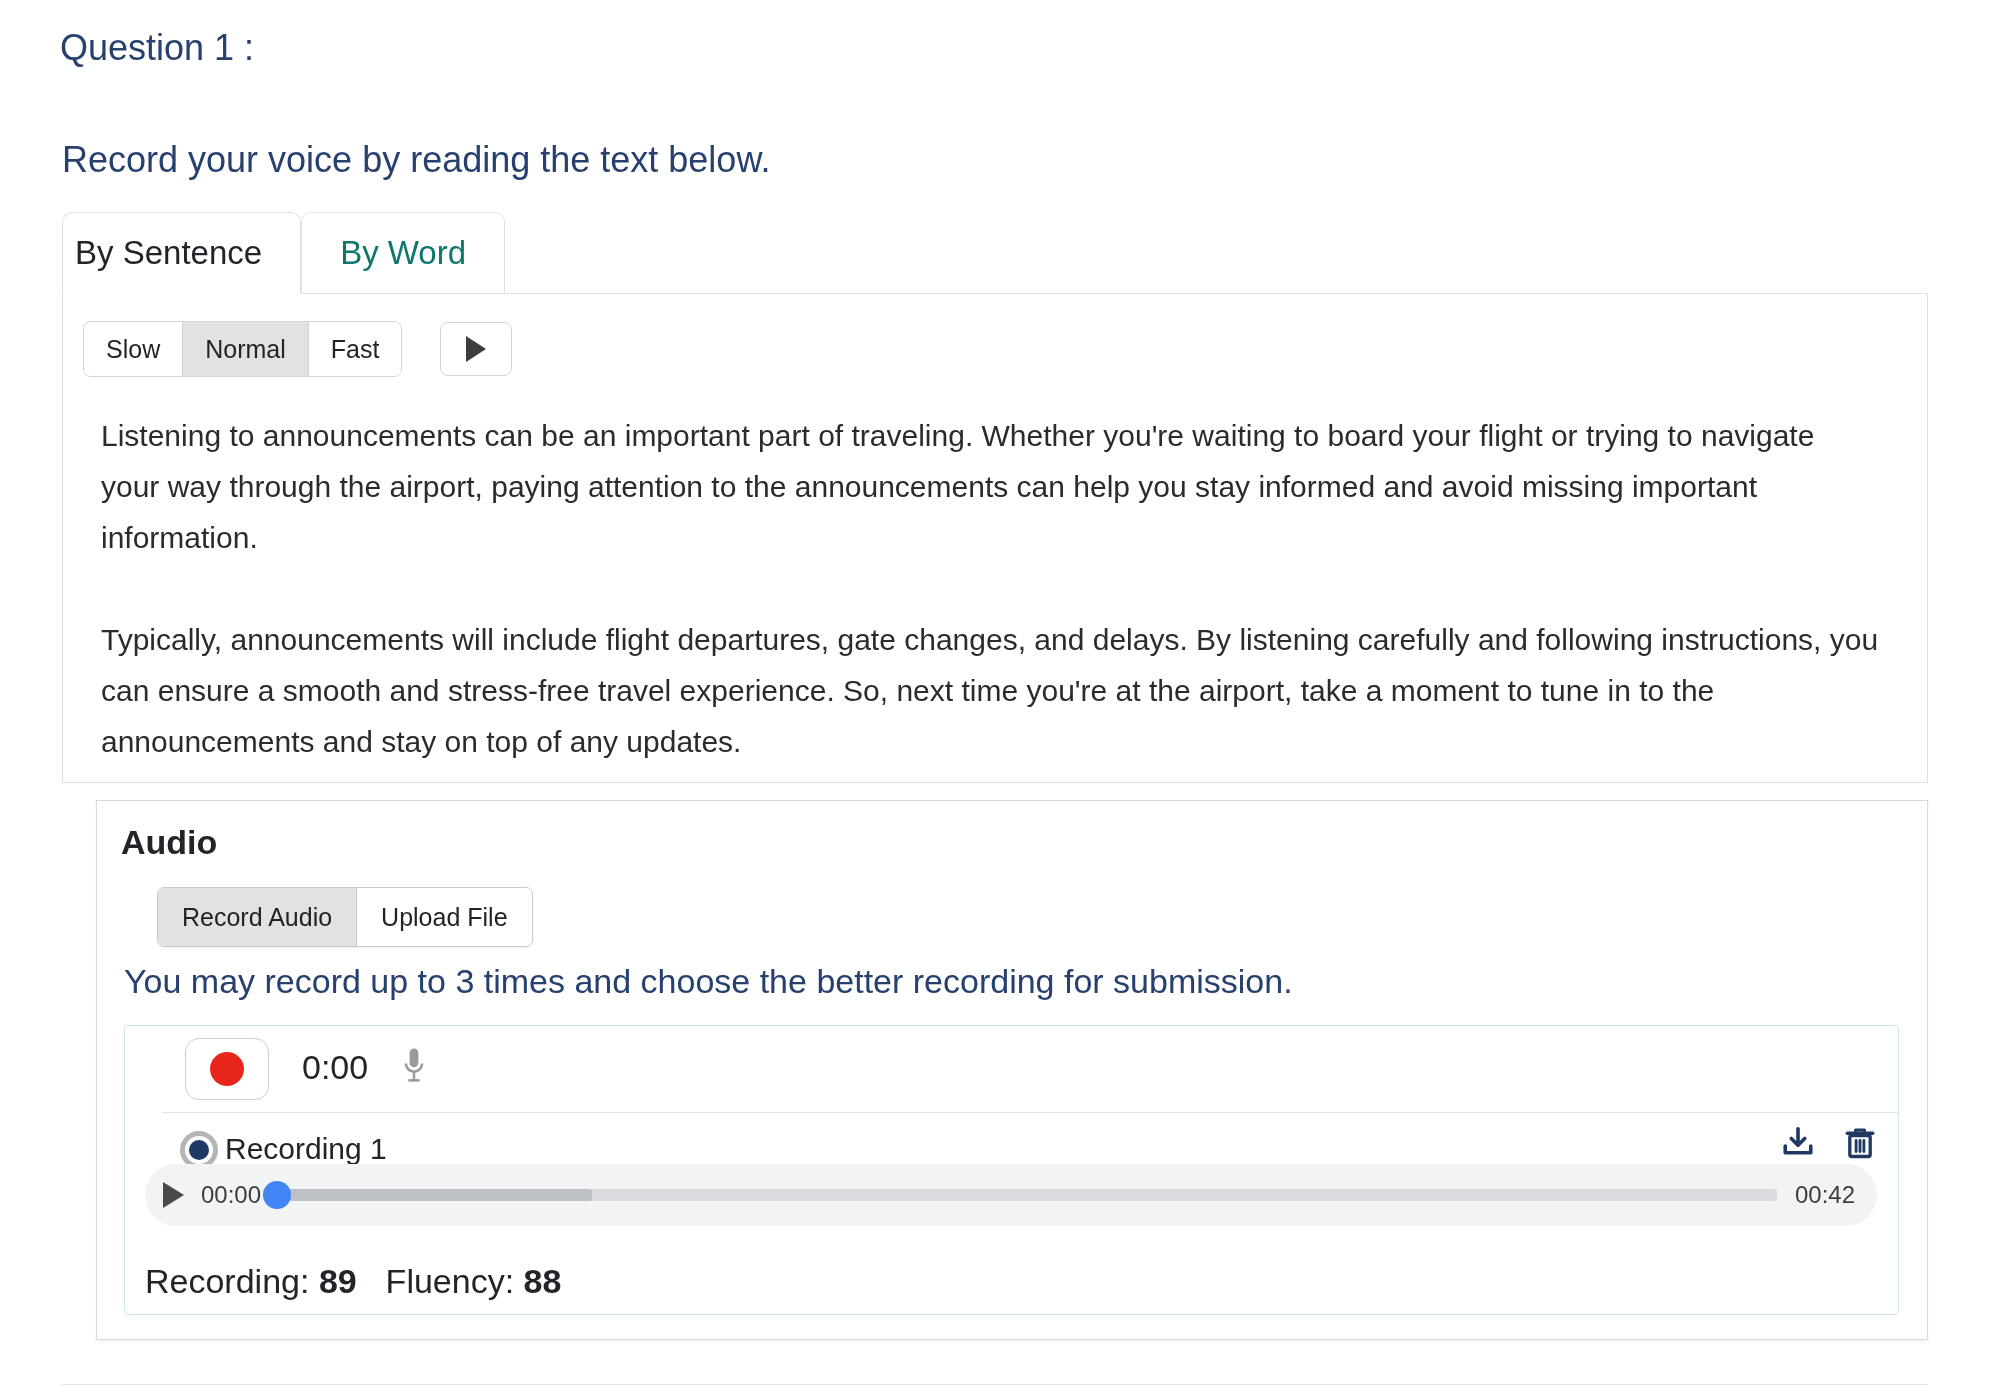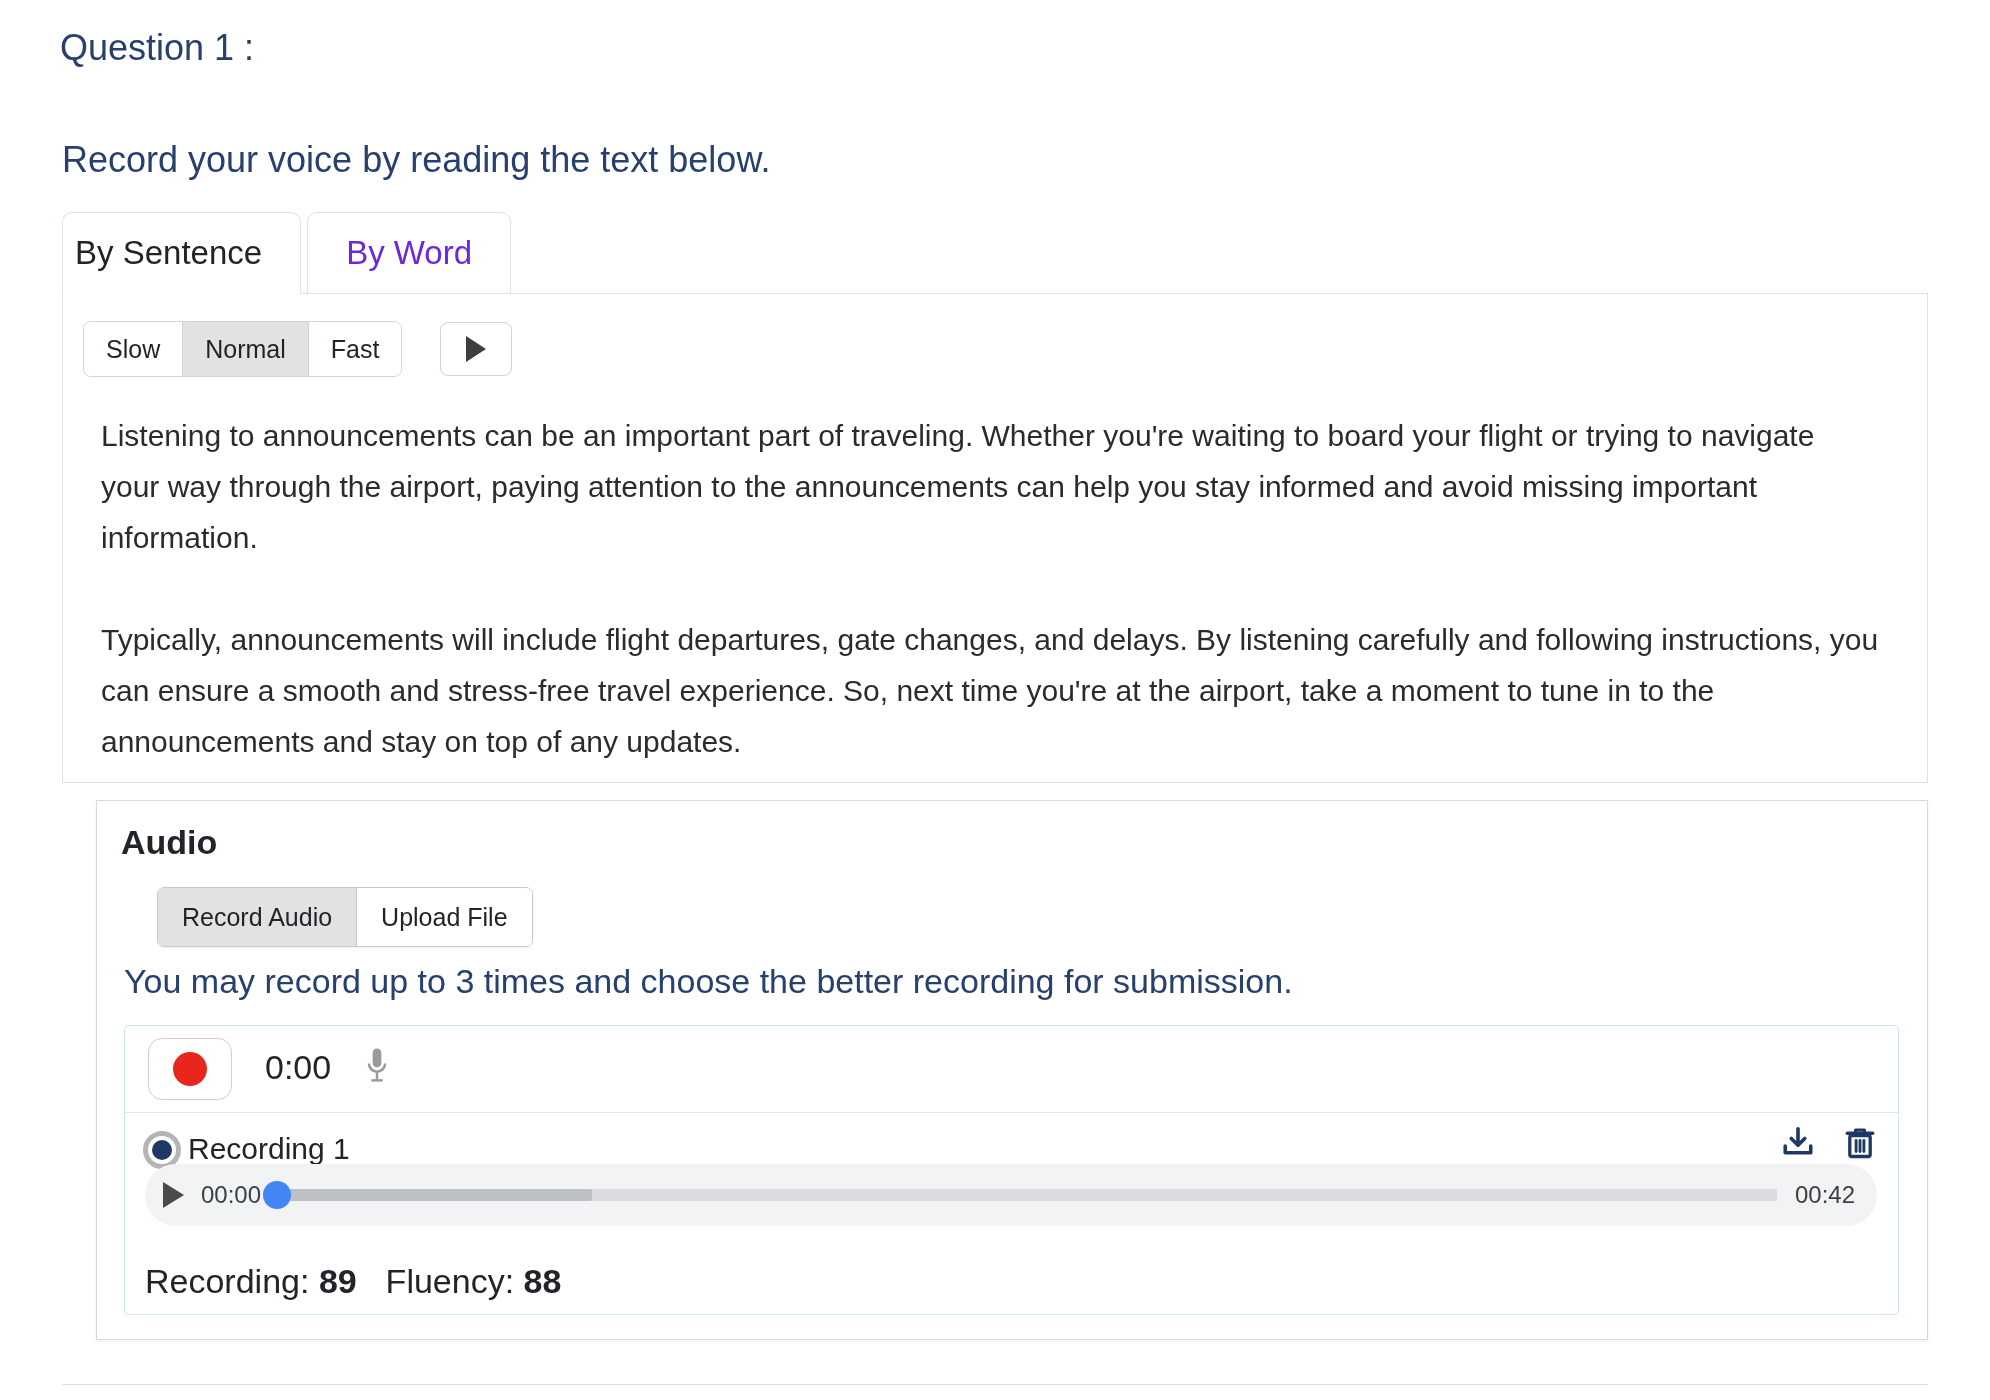--- a/index.html
+++ b/index.html
@@ -69,22 +69,21 @@
     user-select: none;
   }
   .tab.active {
     color: #212529;
     border-bottom-color: #ffffff;
     position: relative;
     z-index: 5;
     padding-left: 12px;
   }
   .tab.inactive {
-    color: #6d28d9;
-    margin-left: 6px;
+    color: #0f766e;
     border-bottom-color: #dee2e6;
   }
 
   
   .read-card {
     position: absolute;
     left: 62px;
     top: 293px;
     width: 1866px;
     height: 490px;
@@ -223,20 +222,21 @@
   .recorder {
     position: absolute;
     left: 28px;
     top: 1025px;
     width: 1775px;
     height: 290px;
     box-sizing: border-box;
     border: 1px solid #cfe6f2;
     background: #ffffff;
     border-radius: 4px;
+    padding-left: 37px;
   }
   .rec-top {
     position: relative;
     height: 86px;
     border-bottom: 1px solid #e4e4e4;
   }
   .rec-btn {
     position: absolute;
     left: 23px;
     top: 12px;

